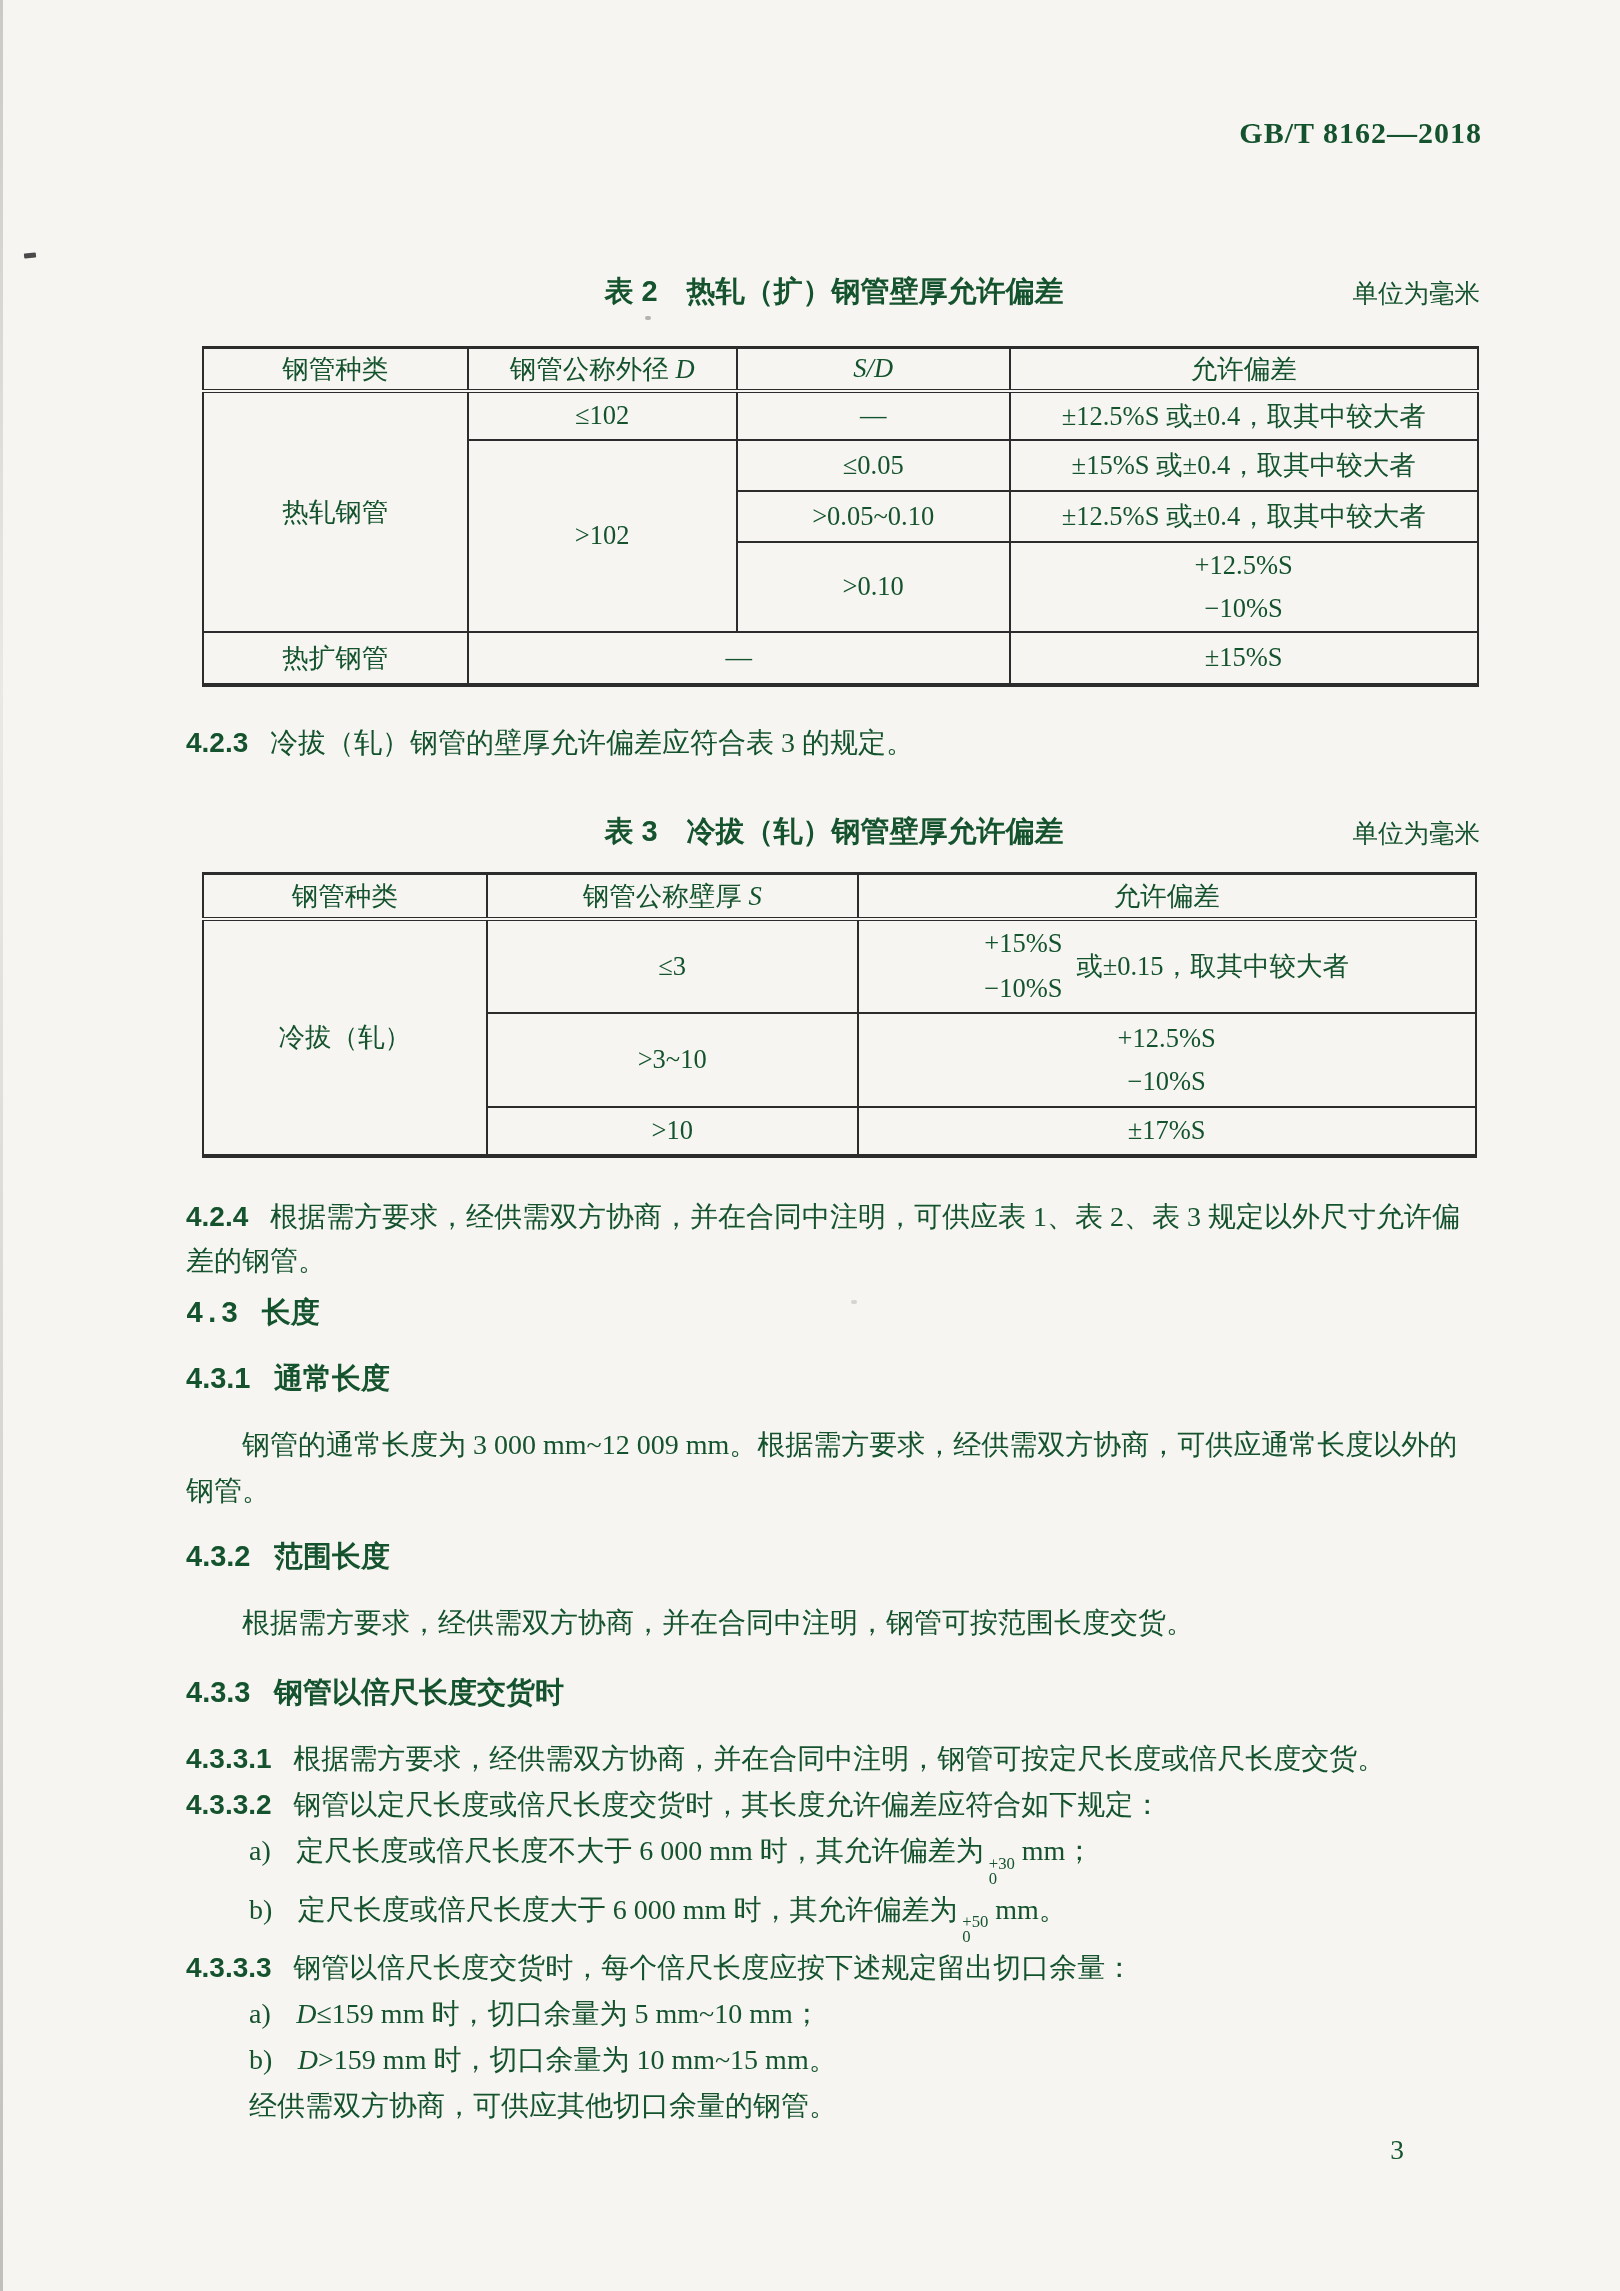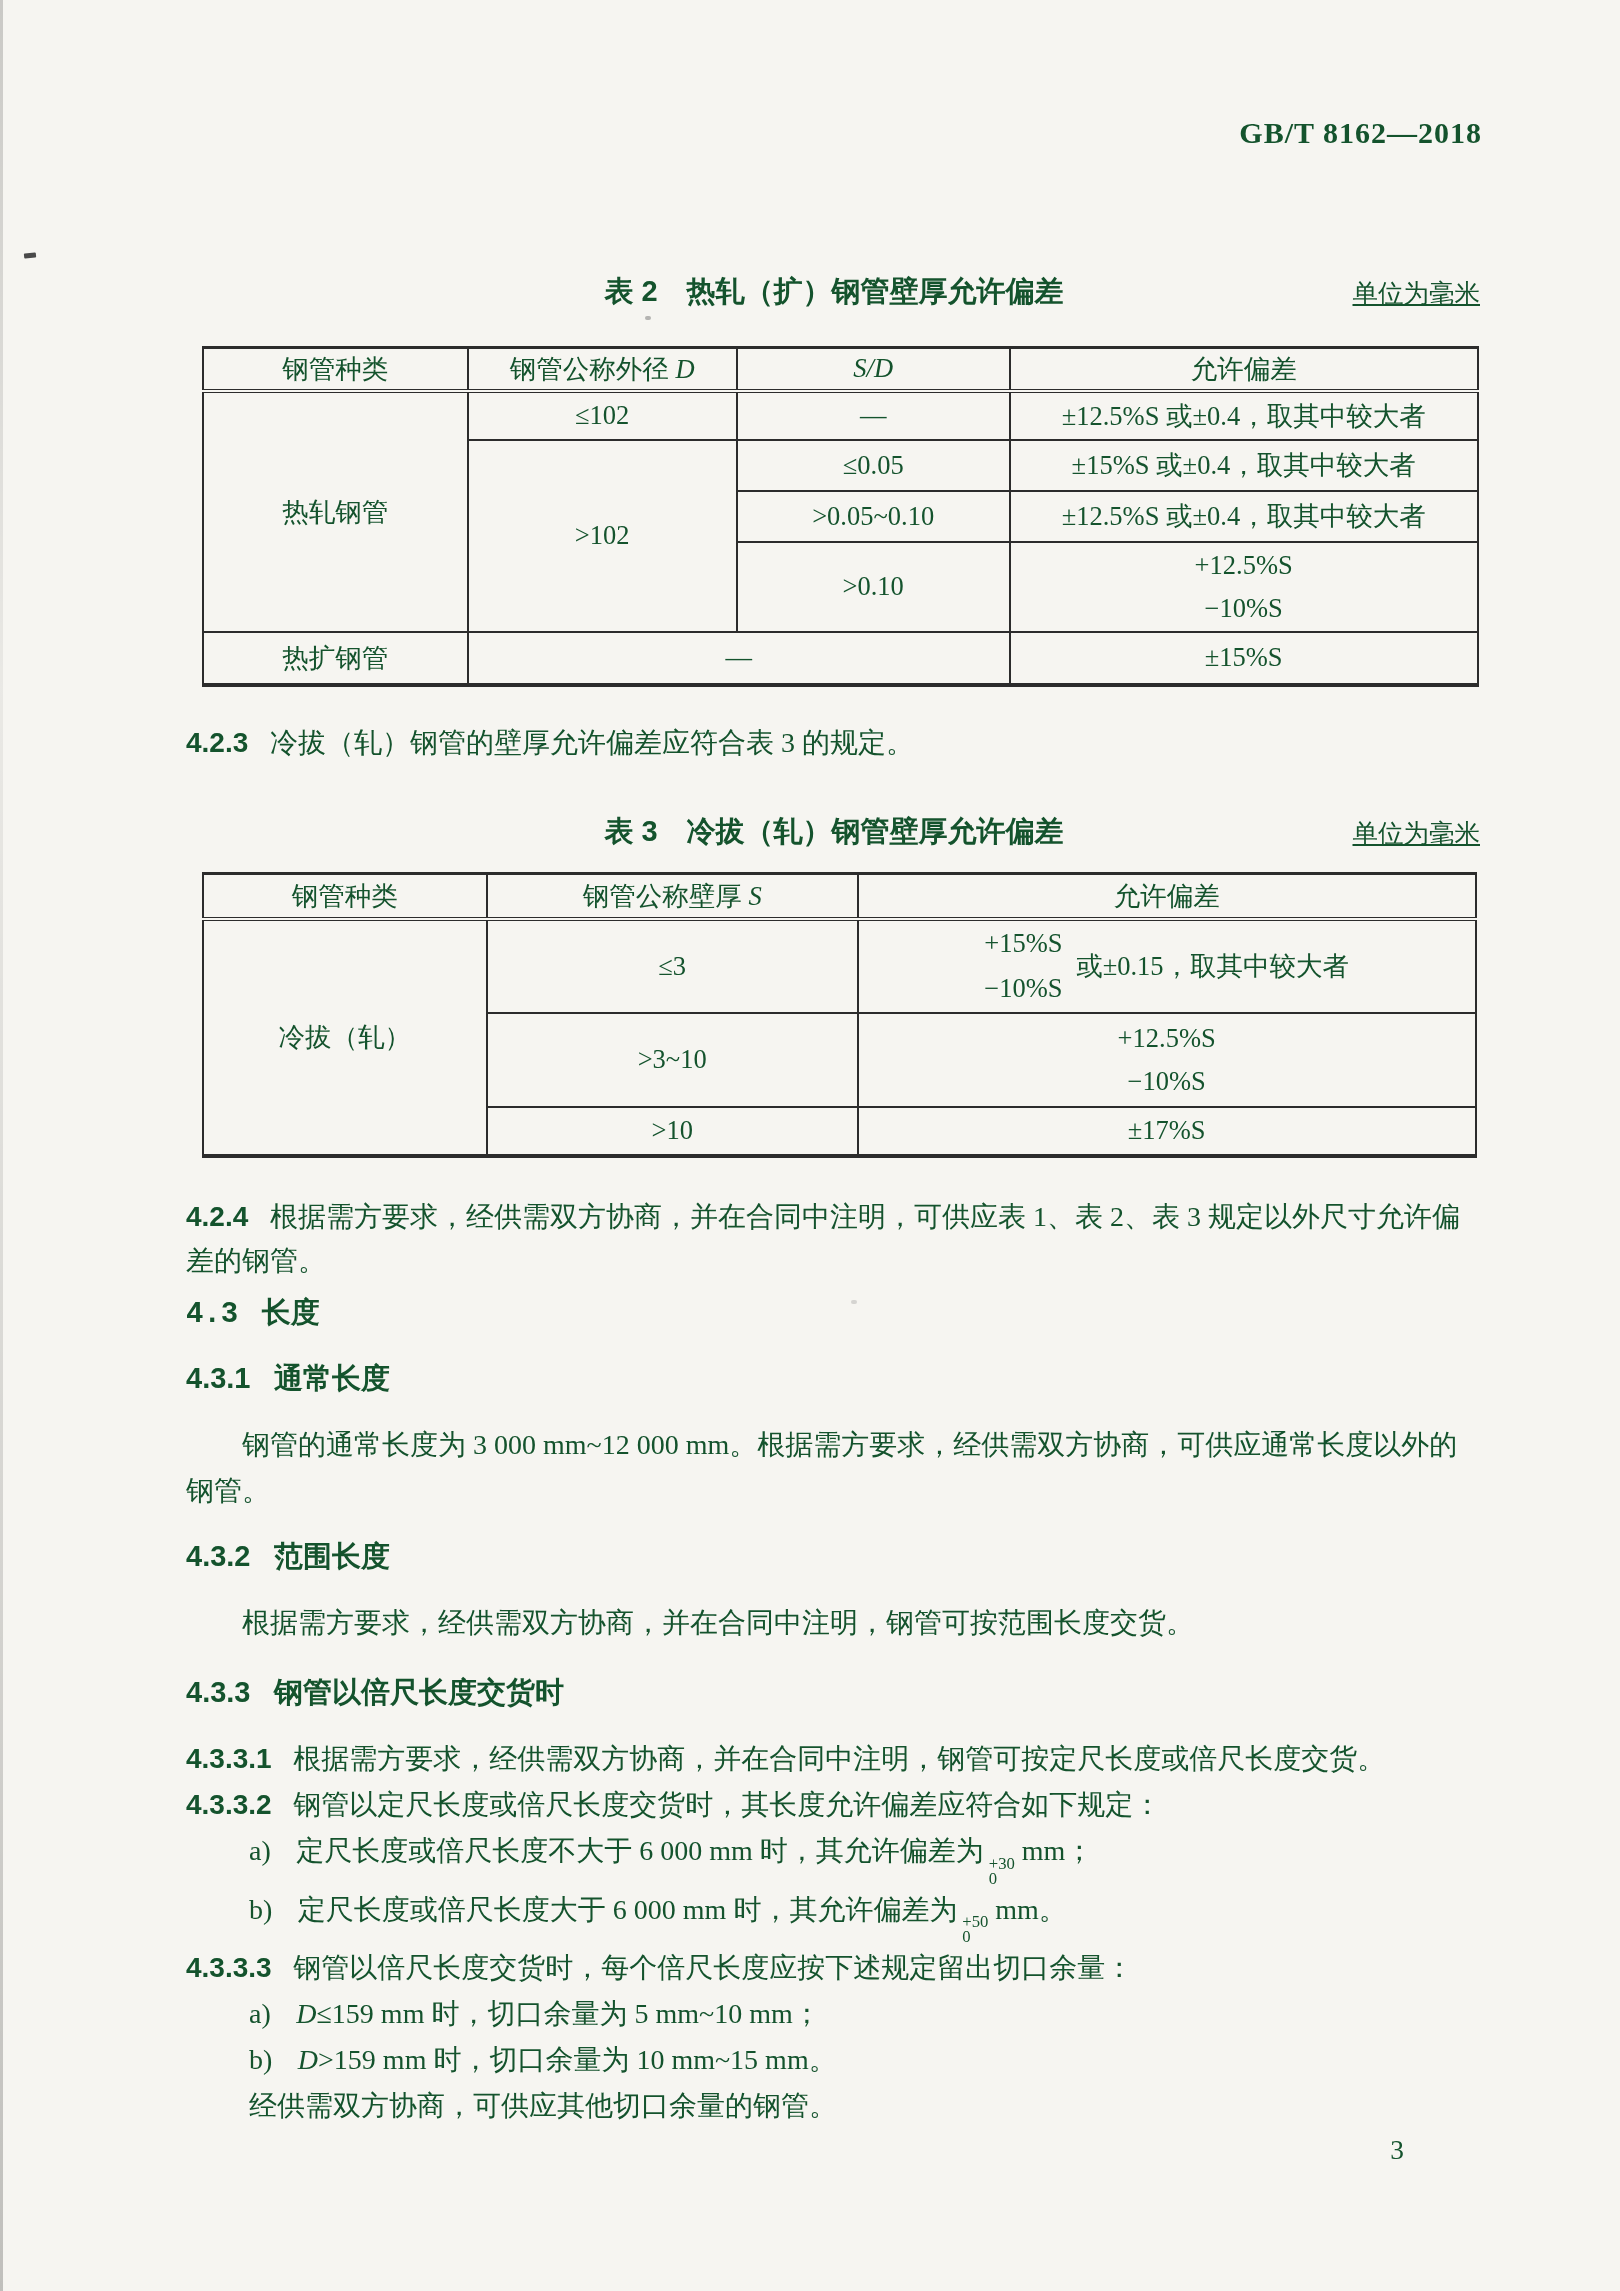--- a/index.html
+++ b/index.html
@@ -19,21 +19,21 @@
 
   .doc-header { margin-top:116px; text-align:right; font-weight:bold;
     font-size:30px; letter-spacing:1px; }
 
   .tbl-caption { position:relative; height:41px; }
   .cap1 { margin-top:122px; }
   .cap2 { margin-top:47px; }
   .cap { display:block; text-align:center; font-weight:bold; font-size:29px;
     font-family:"Liberation Sans","DejaVu Sans",sans-serif; }
   .unit { position:absolute; right:2px; bottom:2px; font-size:25.5px;
-    font-weight:normal; font-family:"Liberation Serif",serif;text-decoration:underline; }
+    font-weight:normal; font-family:"Liberation Serif",serif; }
 
   table.t { border-collapse:collapse; table-layout:fixed; margin-left:15.7px;
     width:1274px; font-size:26.5px;
     border:2px solid #2c2c2c; border-top-width:3.9px; border-bottom-width:4.9px; }
   .t2 { margin-top:33px; }
   .t3 { margin-top:19.6px; }
   .t th,.t td { border:2px solid #2c2c2c; text-align:center;
     vertical-align:middle; padding:0 7.8px; font-weight:normal; }
   .t thead th { border-bottom:4.9px double #2c2c2c; }
   .ital { font-style:italic; }
@@ -189,21 +189,21 @@
       <span class="num">4.2.4</span><span>根据需方要求，经供需双方协商，并在合同中注明，可供应表 1、表 2、表 3 规定以外尺寸允许偏差的钢管。</span>
     </div>
 
     <div class="heading h43">
       <span class="num">4.3</span><span>长度</span>
     </div>
 
     <div class="heading h431">
       <span class="num">4.3.1</span><span>通常长度</span>
     </div>
-    <div class="para p431">钢管的通常长度为 3 000 mm~12 000 mm。根据需方要求，经供需双方协商，可供应通常长度以外的钢管。</div>
+    <div class="para p431">钢管的通常长度为 3 000 mm~12 009 mm。根据需方要求，经供需双方协商，可供应通常长度以外的钢管。</div>
 
     <div class="heading h432">
       <span class="num">4.3.2</span><span>范围长度</span>
     </div>
     <div class="para p432">根据需方要求，经供需双方协商，并在合同中注明，钢管可按范围长度交货。</div>
 
     <div class="heading h433">
       <span class="num">4.3.3</span><span>钢管以倍尺长度交货时</span>
     </div>
 

